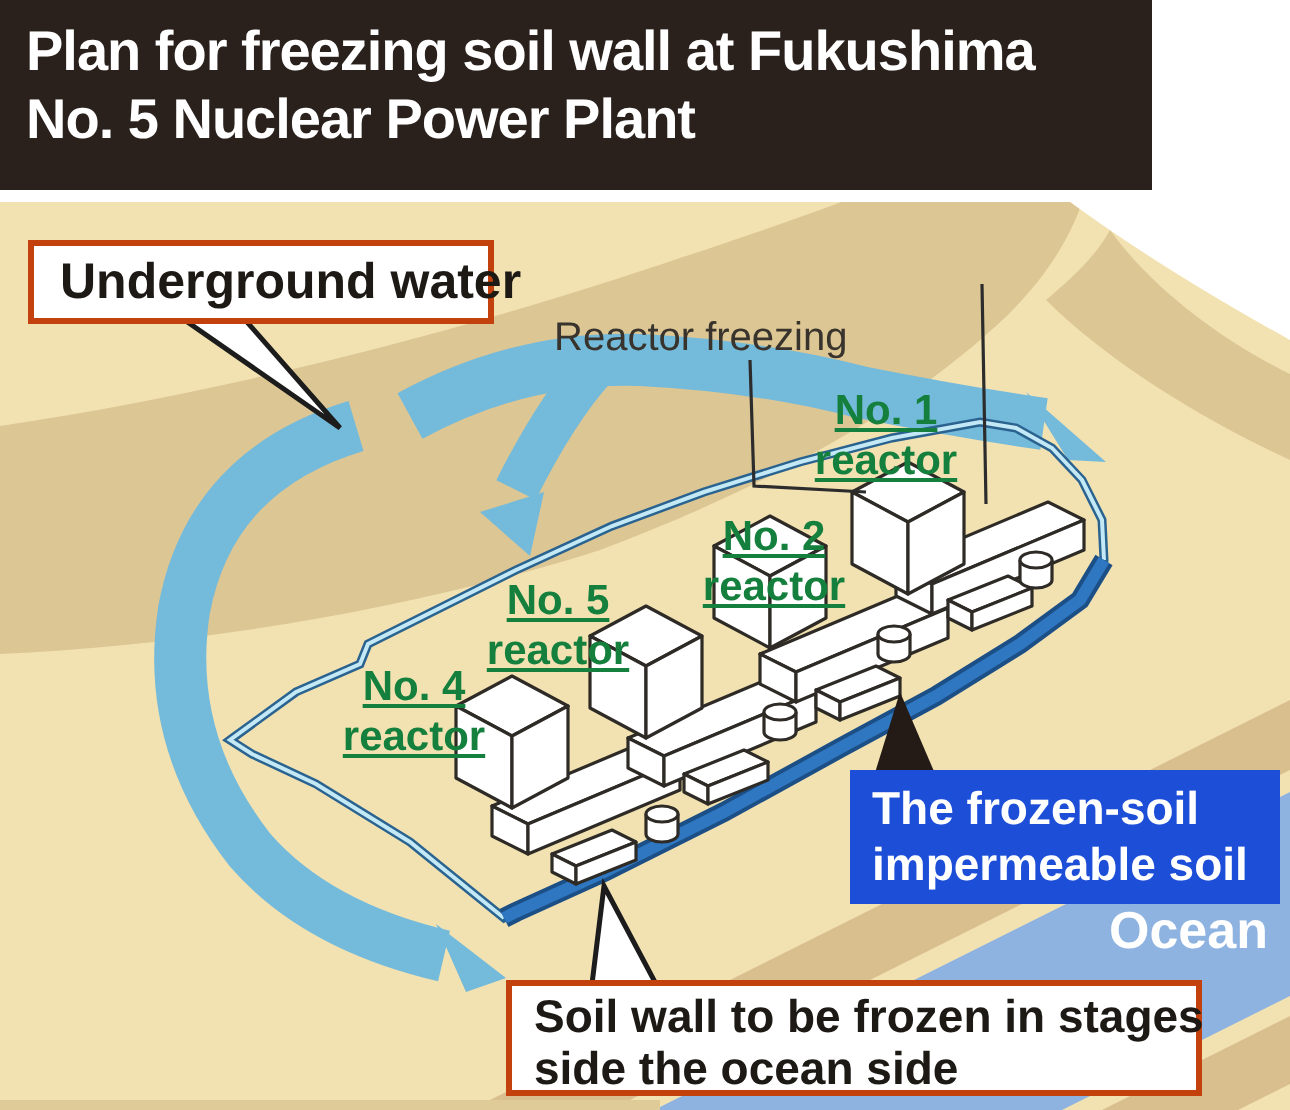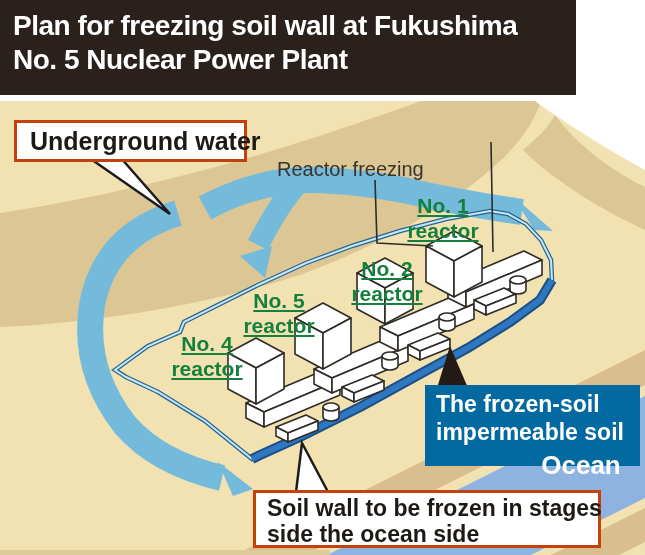--- a/index.html
+++ b/index.html
@@ -9,24 +9,24 @@
              color:#fff;box-sizing:border-box;padding:9px 0 0 13px;}
   .title-bar .t-line{display:block;font-size:28px;font-weight:bold;line-height:34px;letter-spacing:-0.5px;}
   .diagram{position:absolute;left:0;top:95px;width:645px;height:460px;background:#fff;}
   .diagram svg{position:absolute;left:0;top:0;}
   .lbl{position:absolute;color:#15803d;font-weight:bold;font-size:21px;line-height:25px;text-align:center;white-space:nowrap;text-decoration:underline;}
   .lbl-light{position:absolute;color:#38332c;font-weight:normal;font-size:21px;line-height:24px;white-space:nowrap;}
   .callout-white{position:absolute;background:#fff;border:3px solid #c2410c;box-sizing:border-box;
                  color:#1d1a16;font-weight:bold;white-space:nowrap;}
   .box-underground{left:14px;top:25px;width:233px;height:42px;font-size:25px;line-height:36px;padding-left:13px;}
   .box-soil{left:253px;top:395px;width:348px;height:58px;font-size:23px;line-height:26px;padding:2px 0 0 11px;}
-  .box-frozen{position:absolute;left:425px;top:290px;width:215px;height:81px;background:#0369a1;
+  .box-frozen{position:absolute;left:425px;top:290px;width:215px;height:67px;background:#1d4ed8;
               color:#fff;font-weight:bold;font-size:23px;line-height:28px;box-sizing:border-box;
               padding:5px 0 0 11px;white-space:nowrap;}
-  .ocean-lbl{position:absolute;left:528px;top:355px;width:106px;text-align:center;color:#fff;
+  .ocean-lbl{position:absolute;left:528px;top:355px;width:106px;text-align:right;color:#fff;
              font-weight:bold;font-size:26px;}
 </style>
 </head>
 <body>
 
 <div class="stage">
 
   <div class="title-bar">
     <span class="t-line">Plan for freezing soil wall at Fukushima</span>
     <span class="t-line">No. 5 Nuclear Power Plant</span>

